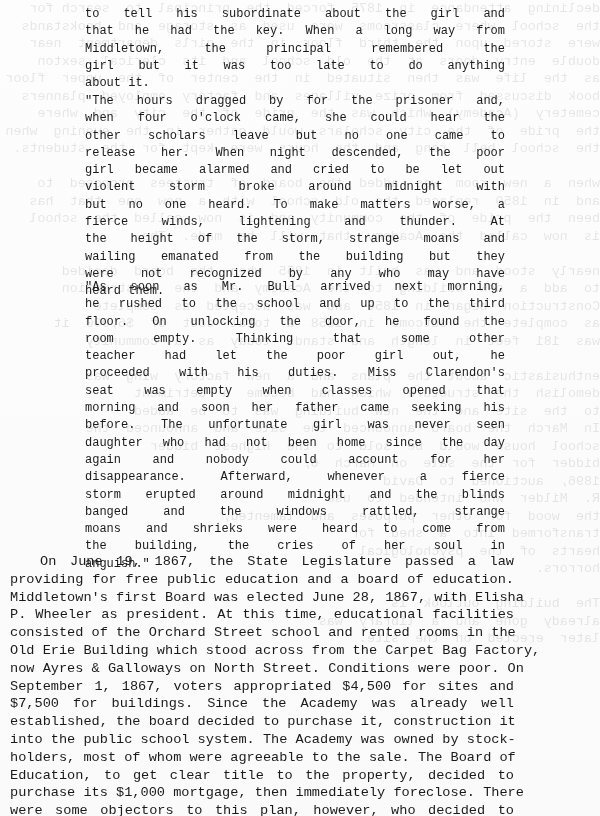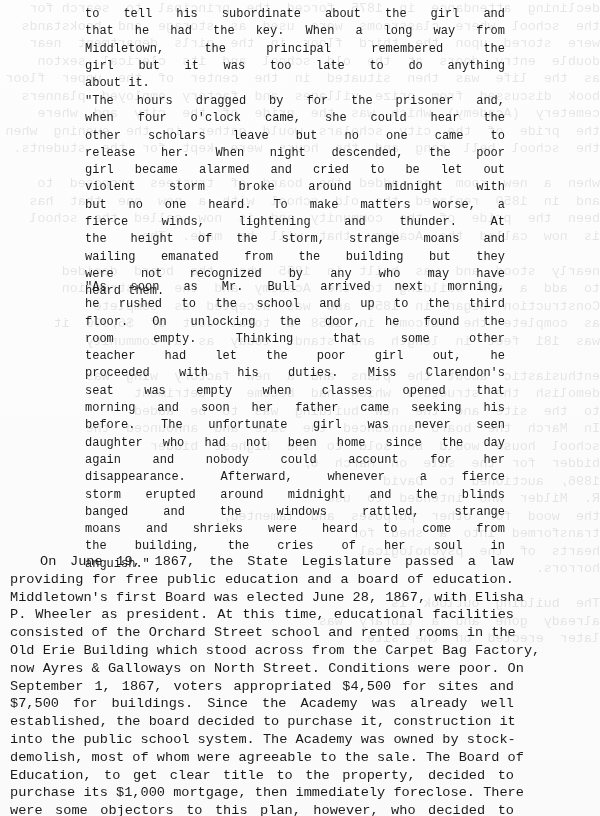--- a/index.html
+++ b/index.html
@@ -158,20 +158,20 @@
     <span class="line">providing for  free public  education and  a board  of education.</span>
     <span class="line">Middletown's first Board  was elected June  28, 1867, with Elisha</span>
     <span class="line">P. Wheeler  as president.  At this  time, educational facilities</span>
     <span class="line">consisted of  the Orchard Street  school and rented  rooms in the</span>
     <span class="line">Old Erie Building which stood across from the Carpet Bag Factory,</span>
     <span class="line">now Ayres &amp; Galloways on North Street.  Conditions were poor.  On</span>
     <span class="line">September  1,  1867,  voters appropriated  $4,500  for  sites and</span>
     <span class="line">$7,500  for  buildings.   Since  the  Academy  was  already  well</span>
     <span class="line">established, the board  decided to purchase  it, construction it</span>
     <span class="line last">into the public school system.  The Academy was owned by stock-</span>
-    <span class="line">demolish, most of whom  were agreeable to the  sale.  The Board of</span>
+    <span class="line">holders, most of whom  were agreeable to the  sale.  The Board of</span>
     <span class="line">Education,  to  get  clear  title  to  the  property,  decided to</span>
     <span class="line">purchase its $1,000 mortgage,  then immediately foreclose.  There</span>
     <span class="line">were  some  objectors  to  this  plan,  however,  who  decided to</span>
 
   </div>
 
 </div>
 
 </body></html>

